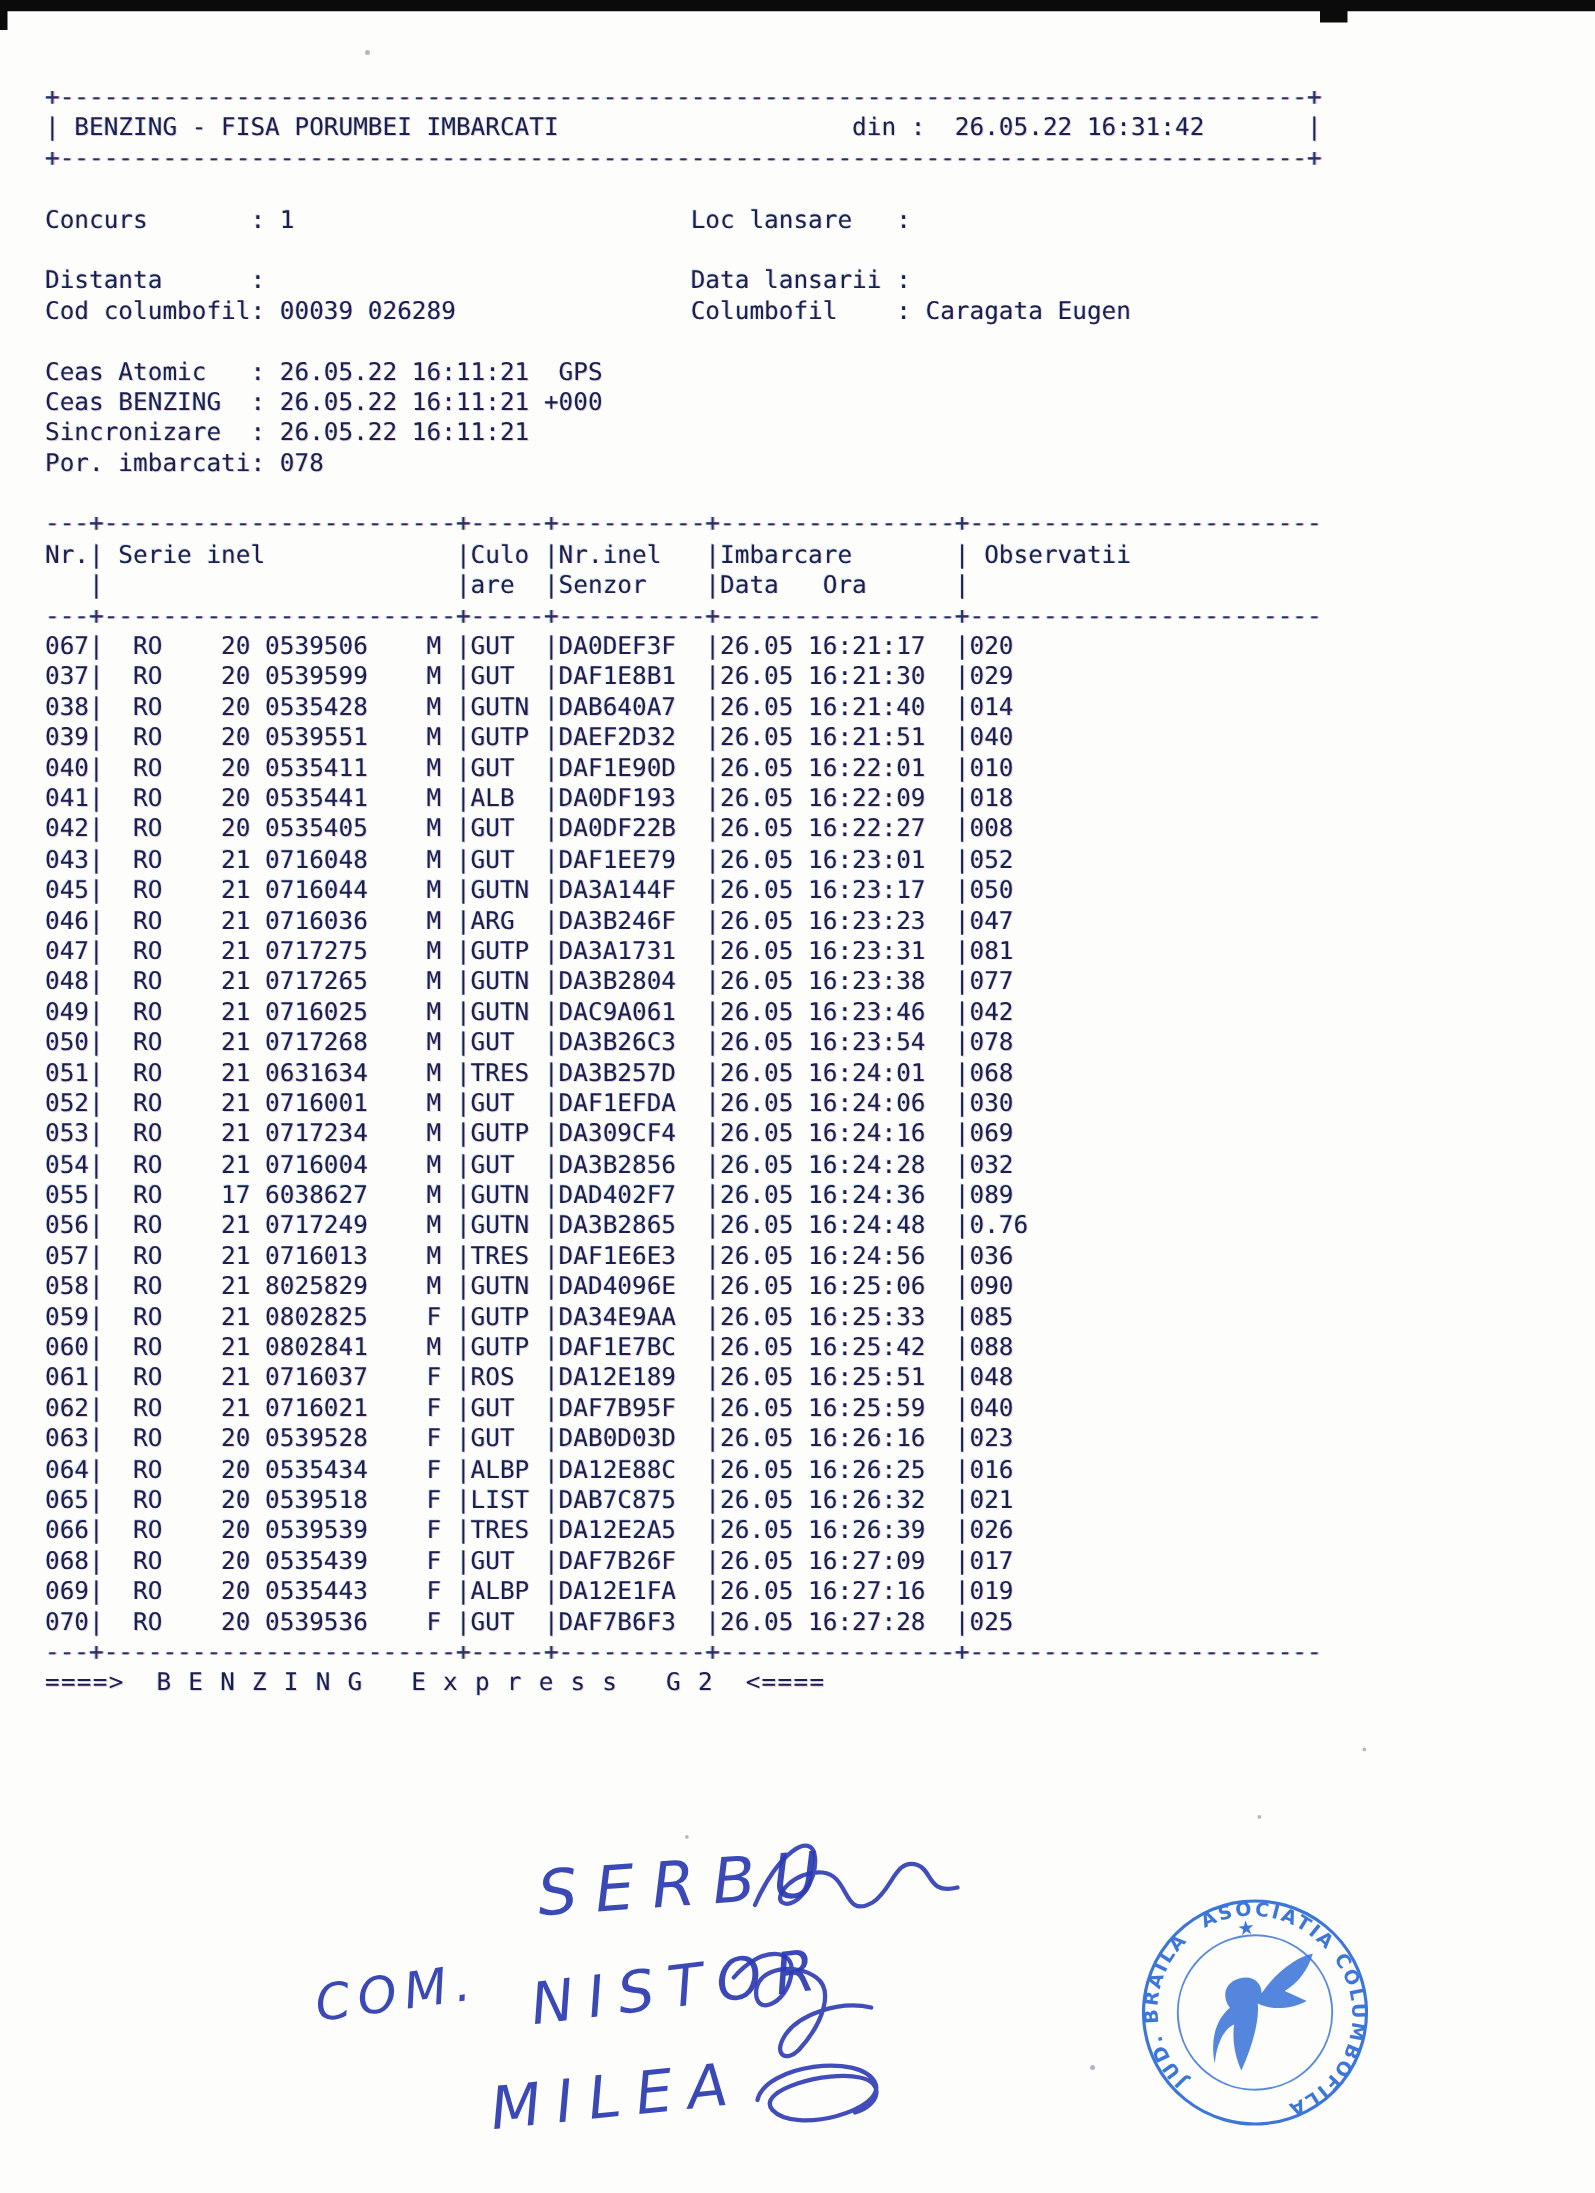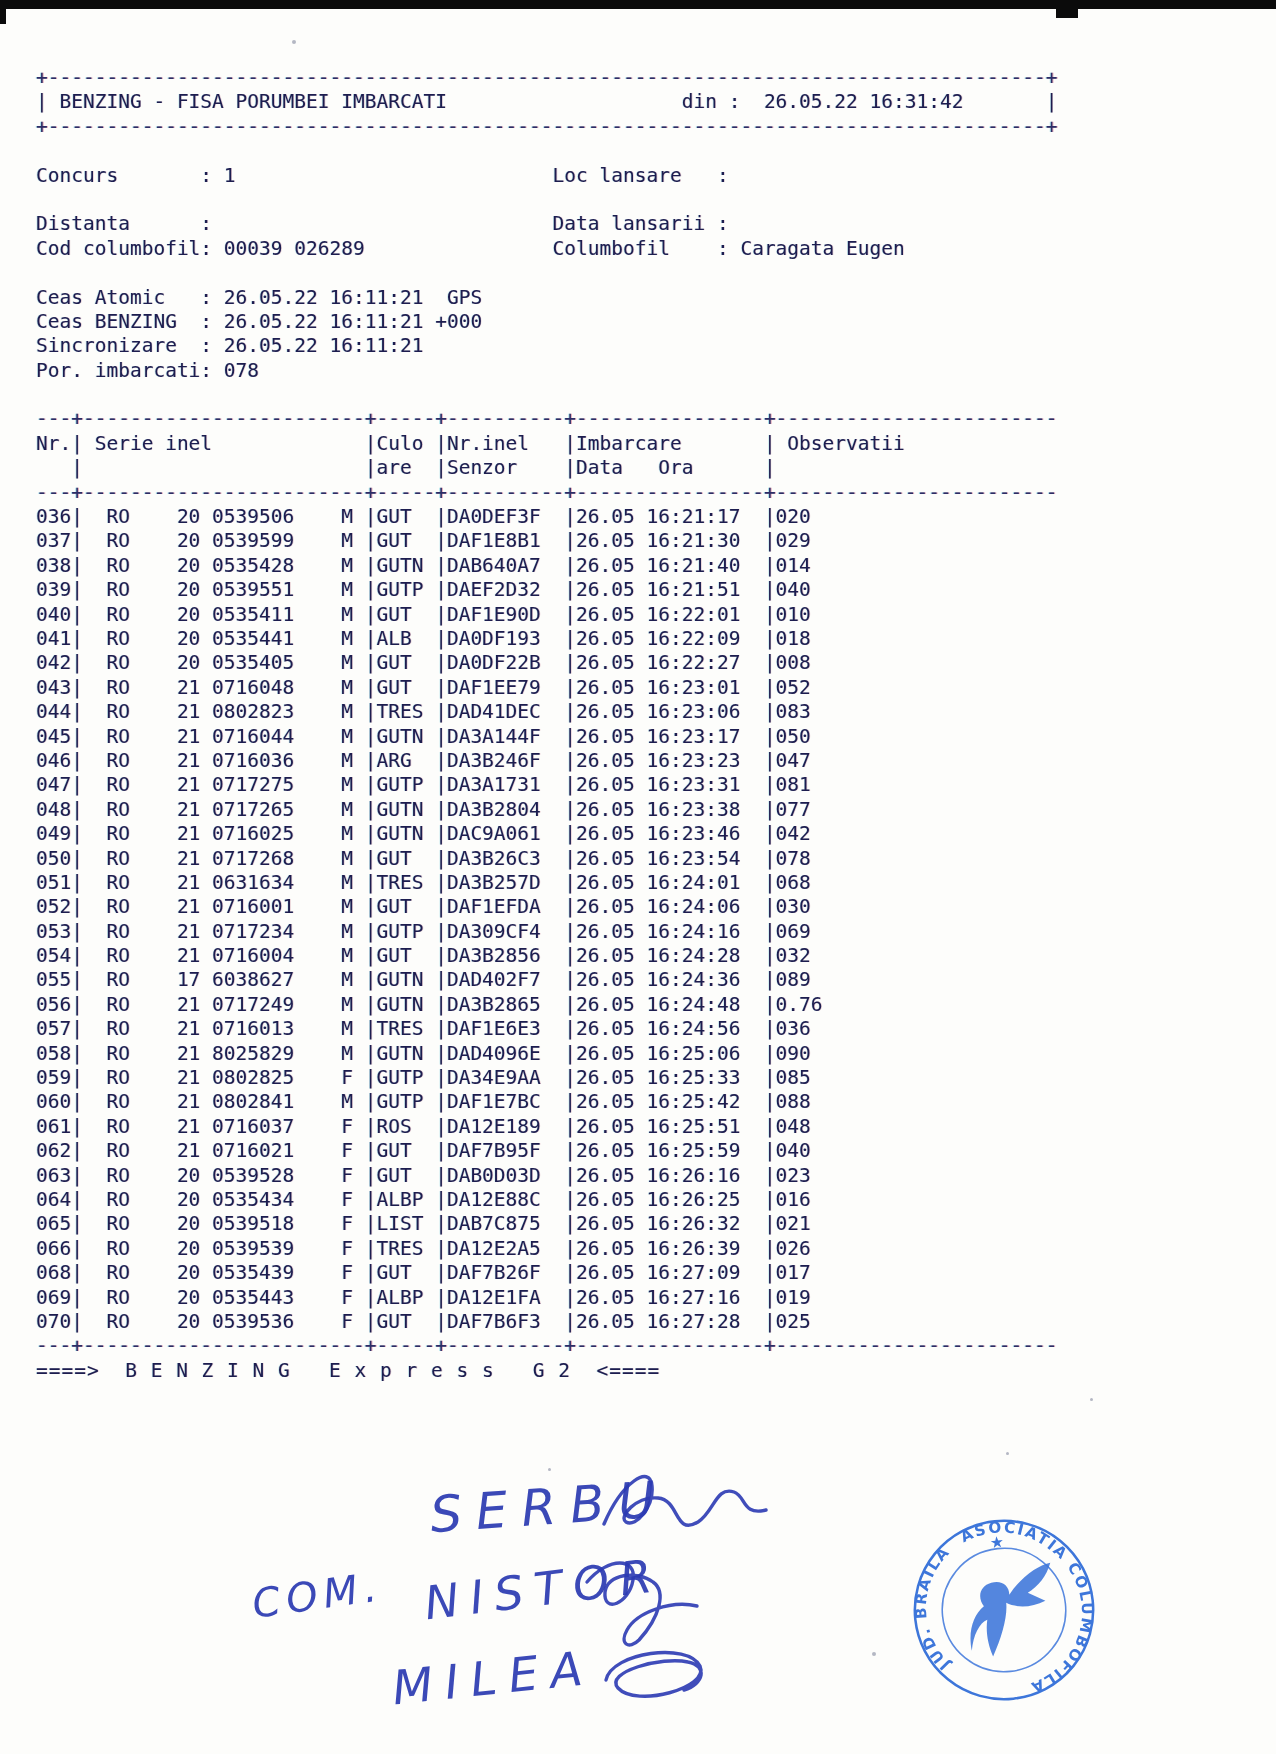--- a/index.html
+++ b/index.html
@@ -68,29 +68,28 @@
     <div class="line blank"></div>
     <div class="line">Ceas Atomic   : 26.05.22 16:11:21  GPS</div>
     <div class="line">Ceas BENZING  : 26.05.22 16:11:21 +000</div>
     <div class="line">Sincronizare  : 26.05.22 16:11:21</div>
     <div class="line">Por. imbarcati: 078</div>
     <div class="line blank"></div>
     <div class="line sep">---+------------------------+-----+----------+----------------+------------------------</div>
     <div class="line">Nr.| Serie inel             |Culo |Nr.inel   |Imbarcare       | Observatii</div>
     <div class="line">   |                        |are  |Senzor    |Data   Ora      |</div>
     <div class="line sep">---+------------------------+-----+----------+----------------+------------------------</div>
-    <div class="line">036|  RO    20 0539506    M |GUT  |DA0DEF3F  |26.05 16:21:17  |020</div>
+    <div class="line">067|  RO    20 0539506    M |GUT  |DA0DEF3F  |26.05 16:21:17  |020</div>
     <div class="line">037|  RO    20 0539599    M |GUT  |DAF1E8B1  |26.05 16:21:30  |029</div>
     <div class="line">038|  RO    20 0535428    M |GUTN |DAB640A7  |26.05 16:21:40  |014</div>
     <div class="line">039|  RO    20 0539551    M |GUTP |DAEF2D32  |26.05 16:21:51  |040</div>
     <div class="line">040|  RO    20 0535411    M |GUT  |DAF1E90D  |26.05 16:22:01  |010</div>
     <div class="line">041|  RO    20 0535441    M |ALB  |DA0DF193  |26.05 16:22:09  |018</div>
     <div class="line">042|  RO    20 0535405    M |GUT  |DA0DF22B  |26.05 16:22:27  |008</div>
     <div class="line">043|  RO    21 0716048    M |GUT  |DAF1EE79  |26.05 16:23:01  |052</div>
-    <div class="line">044|  RO    21 0802823    M |TRES |DAD41DEC  |26.05 16:23:06  |083</div>
     <div class="line">045|  RO    21 0716044    M |GUTN |DA3A144F  |26.05 16:23:17  |050</div>
     <div class="line">046|  RO    21 0716036    M |ARG  |DA3B246F  |26.05 16:23:23  |047</div>
     <div class="line">047|  RO    21 0717275    M |GUTP |DA3A1731  |26.05 16:23:31  |081</div>
     <div class="line">048|  RO    21 0717265    M |GUTN |DA3B2804  |26.05 16:23:38  |077</div>
     <div class="line">049|  RO    21 0716025    M |GUTN |DAC9A061  |26.05 16:23:46  |042</div>
     <div class="line">050|  RO    21 0717268    M |GUT  |DA3B26C3  |26.05 16:23:54  |078</div>
     <div class="line">051|  RO    21 0631634    M |TRES |DA3B257D  |26.05 16:24:01  |068</div>
     <div class="line">052|  RO    21 0716001    M |GUT  |DAF1EFDA  |26.05 16:24:06  |030</div>
     <div class="line">053|  RO    21 0717234    M |GUTP |DA309CF4  |26.05 16:24:16  |069</div>
     <div class="line">054|  RO    21 0716004    M |GUT  |DA3B2856  |26.05 16:24:28  |032</div>

